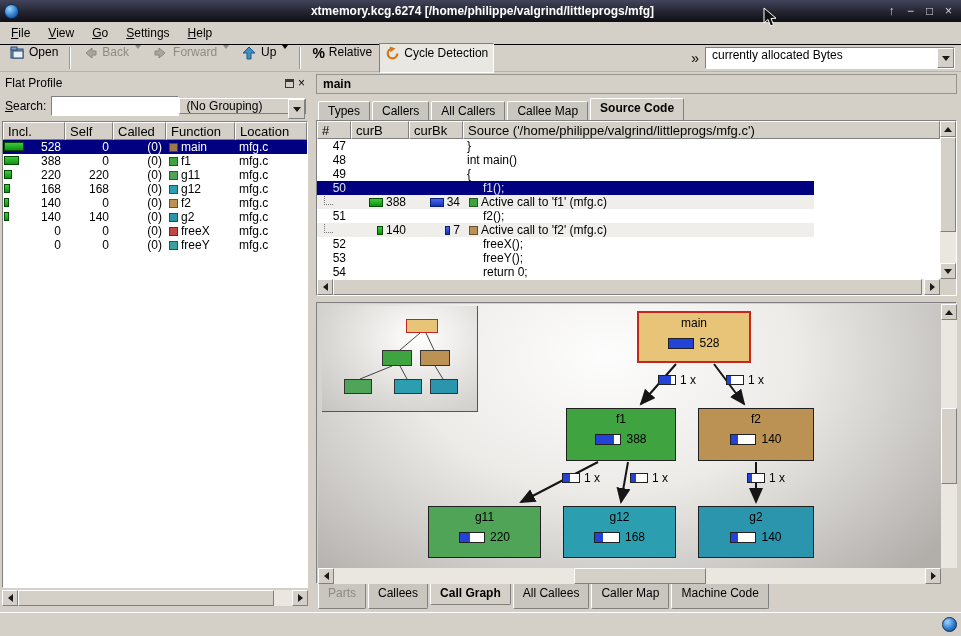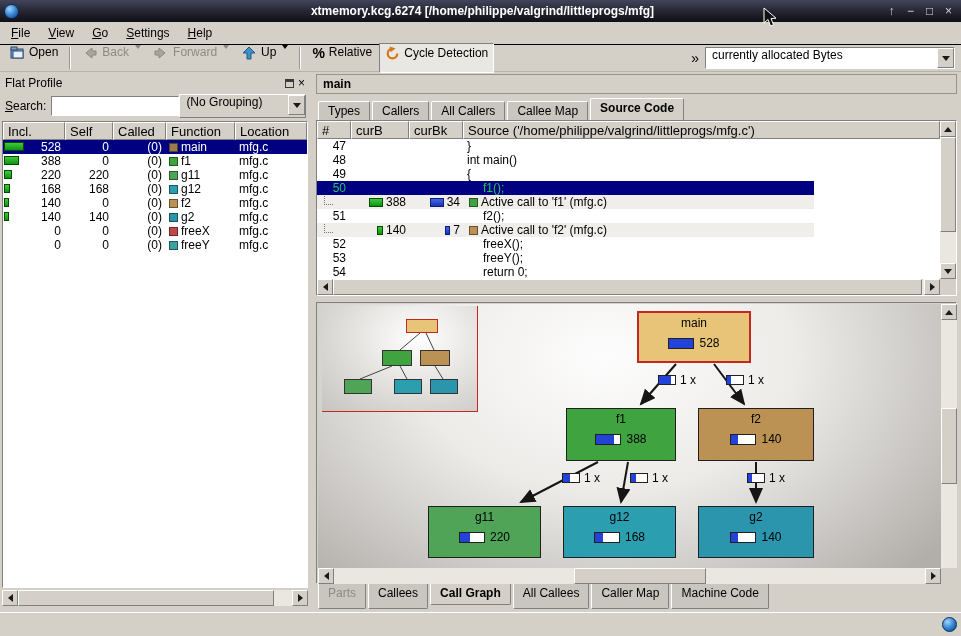--- a/index.html
+++ b/index.html
@@ -52,21 +52,21 @@
 
 #dock-header{position:absolute;left:2px;top:74px;width:306px;height:18px;display:flex;align-items:center}
 #dock-title{padding-left:3px}
 #dock-icons{margin-left:auto;display:flex;gap:4px;margin-right:3px;align-items:center}
 #float-icon{width:9px;height:9px;border:1px solid #3a3a3a;border-top-width:3px;display:inline-block}
 #dock-close{font-size:12px;line-height:10px}
 #search-row{position:absolute;left:2px;top:95px;width:306px;height:22px;display:flex;align-items:center}
 #search-label{display:block;padding:0 5px 0 3px}
 #search-label::first-letter{text-decoration:underline}
 #search-input{width:128px;height:20px;background:#fff;border:1px solid;border-color:#808080 #ffffff #ffffff #808080;font-size:12px;padding:0 3px}
-#group-combo{margin-left:auto;width:127px;margin-right:2px;height:24px;background:#d4d0c8}
+#group-combo{margin-left:auto;width:127px;margin-right:2px;height:16px;background:#d4d0c8}
 #fp-table{position:absolute;left:2px;top:121px;width:306px;height:467px;background:#fff;border:1px solid;border-color:#808080 #ffffff #ffffff #808080;overflow:hidden}
 #fp-header{display:grid;grid-template-columns:62px 48px 53px 69px 1fr;height:18px}
 .fp-h{background:#d4d0c8;border:1px solid;border-color:#ffffff #808080 #808080 #ffffff;padding:1px 4px;font-size:13px;overflow:hidden;white-space:nowrap}
 .fp-row{display:grid;grid-template-columns:62px 48px 53px 69px 1fr;height:14px;line-height:13px;font-size:12px}
 .fp-row.sel{background:#000080;color:#fff}
 .cell{padding:0 4px;overflow:hidden;white-space:nowrap;display:flex;align-items:center}
 .cell.r{justify-content:flex-end}
 .cell.incl{justify-content:flex-end;position:relative}
 .cell.incl .chip{position:absolute;left:1px;top:2px}
 .chip{height:9px;border:1px solid #014a01;background:linear-gradient(180deg,#41c941,#0f930f);display:inline-block;flex:0 0 auto}
@@ -83,21 +83,21 @@
 .tab.bottom{border:1px solid #808080;border-top:none;border-left-color:#fff;background:#c9c6bf;padding:2px 9px;height:25px;border-radius:0 0 2px 2px}
 .tab.bottom.active{background:#d4d0c8;font-weight:bold;height:21px}
 .tab.disabled{color:#8e8a82}
 
 
 #src-table{position:absolute;left:316px;top:120px;width:641px;height:176px;background:#fff;border:1px solid;border-color:#808080 #ffffff #ffffff #808080}
 #src-header{display:grid;grid-template-columns:34px 58px 54px 1fr;height:18px;width:623px}
 #src-rows{width:497px}
 .src-row{display:grid;grid-template-columns:34px 58px 54px 1fr;height:14px;line-height:13px;font-size:12px}
 .src-row.call{background:#efeeea}
-.src-row.sel{background:#000080;color:#22c55e}
+.src-row.sel{background:#000080;color:#e5e5e5}
 .sc{padding:0 3px;white-space:nowrap;overflow:hidden;display:flex;align-items:center}
 .sc.n{justify-content:flex-end;padding-right:5px}
 .sc.r{justify-content:flex-end}
 .tree{width:9px;height:9px;border-left:1px dotted #777;border-bottom:1px dotted #777;margin-right:auto;margin-left:4px;margin-bottom:3px;display:inline-block}
 #src-vscroll{right:0;top:0;height:158px}
 #src-hscroll{left:0;top:158px;width:623px}
 .sb-corner{position:absolute;width:16px;height:16px;background:#d4d0c8}
 
 
 #graph-frame{position:absolute;left:316px;top:302px;width:641px;height:282px;border:1px solid;border-color:#808080 #ffffff #ffffff #808080;background:#d4d0c8}

